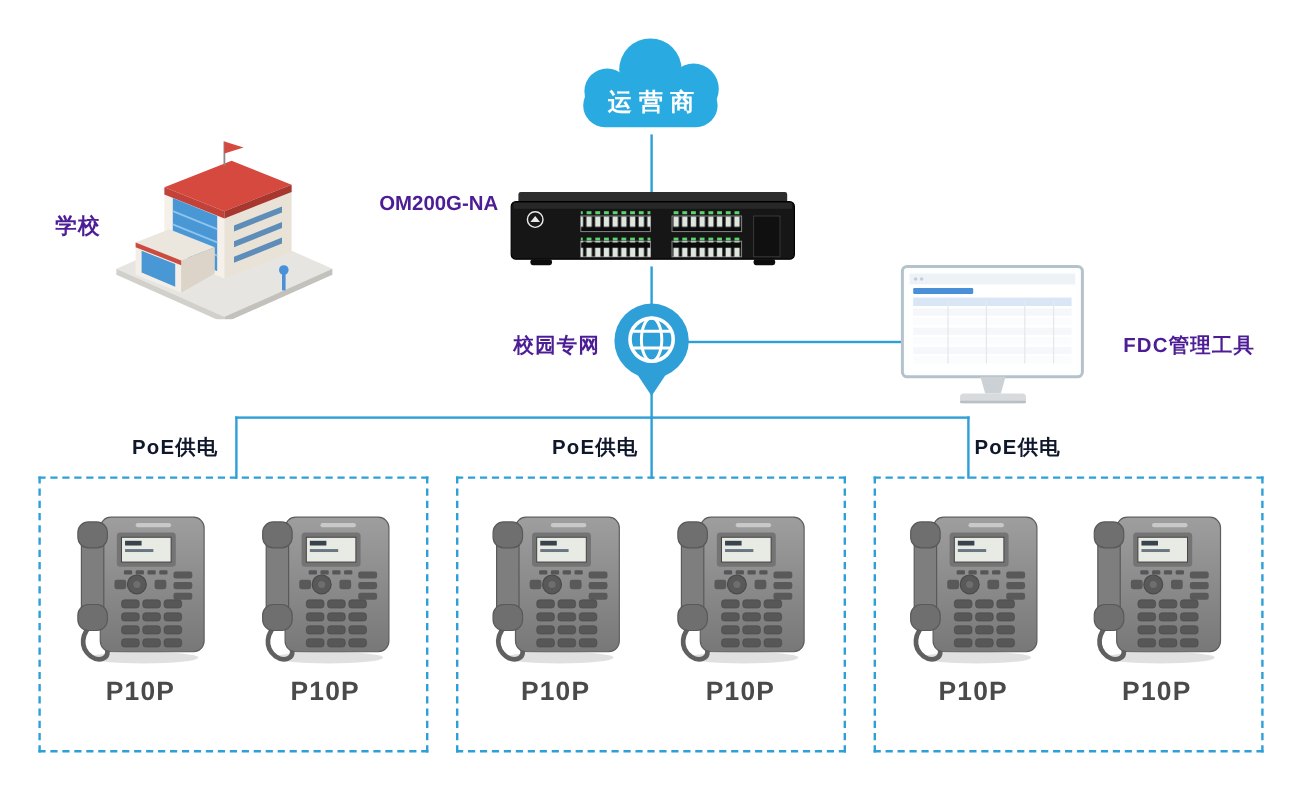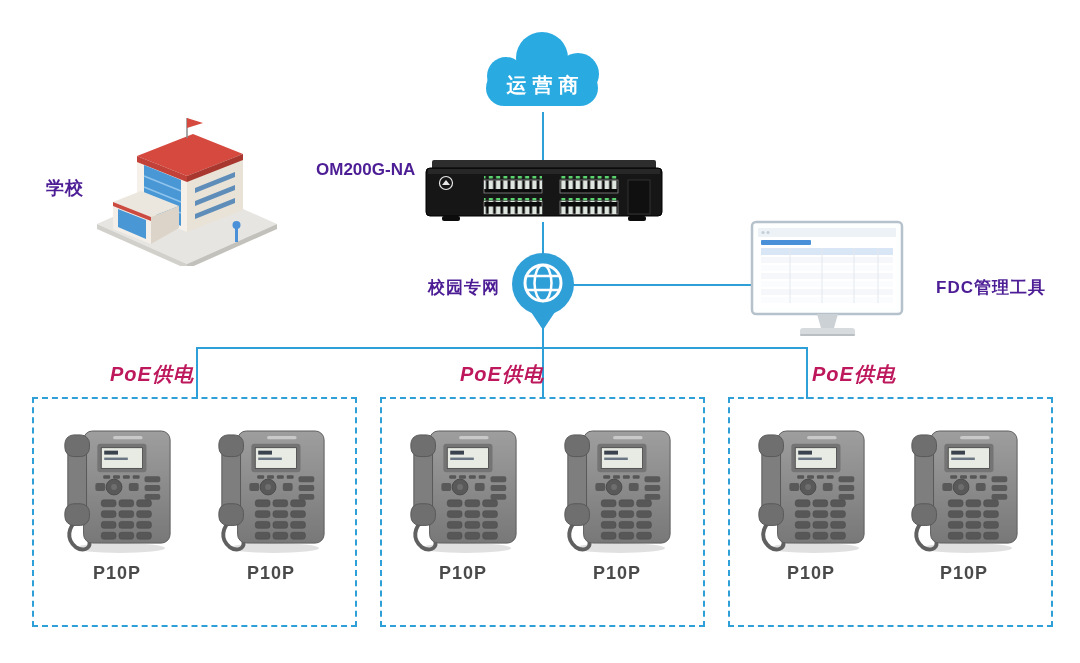--- a/index.html
+++ b/index.html
@@ -18,25 +18,25 @@
   .cloud-svg { position:absolute; left:470px; top:30px; width:145px; height:84px; }
   .cloud-text { position:absolute; left:470px; top:72px; width:145px; text-align:center; color:#ffffff;
                 font-weight:bold; font-size:20px; letter-spacing:6px; padding-left:6px; }
 
   .school-svg  { position:absolute; left:85px;  top:98px;  width:205px; height:168px; }
   .switch-svg  { position:absolute; left:422px; top:152px; width:244px; height:74px; }
   .globe-svg   { position:absolute; left:509px; top:251px; width:68px;  height:82px; }
   .monitor-svg { position:absolute; left:750px; top:220px; width:155px; height:128px; }
 
   .poe-box { position:absolute; top:397px; width:325px; height:230px; border:2px dashed #2f9fd8; }
-  .poe-label { position:absolute; top:361px; color:#be185d; font-weight:bold; font-size:20px; letter-spacing:1px;font-style:italic; }
+  .poe-label { position:absolute; top:361px; color:#0f172a; font-weight:bold; font-size:17px; letter-spacing:1px; }
 
   .phone { position:absolute; top:425px; width:118px; height:130px; }
   .model-label { position:absolute; top:563px; width:118px; text-align:center; color:#4a4a4a;
-                 font-weight:bold; font-size:18px; letter-spacing:1px; }
+                 font-weight:bold; font-size:22px; letter-spacing:1px; }
 </style>
 </head>
 <body>
 
 <div class="canvas">
 
   <svg width="0" height="0" style="position:absolute" aria-hidden="true">
     <defs>
       <linearGradient id="phoneBody" x1="0" y1="0" x2="0" y2="1">
         <stop offset="0" stop-color="#9e9e9e"></stop>

